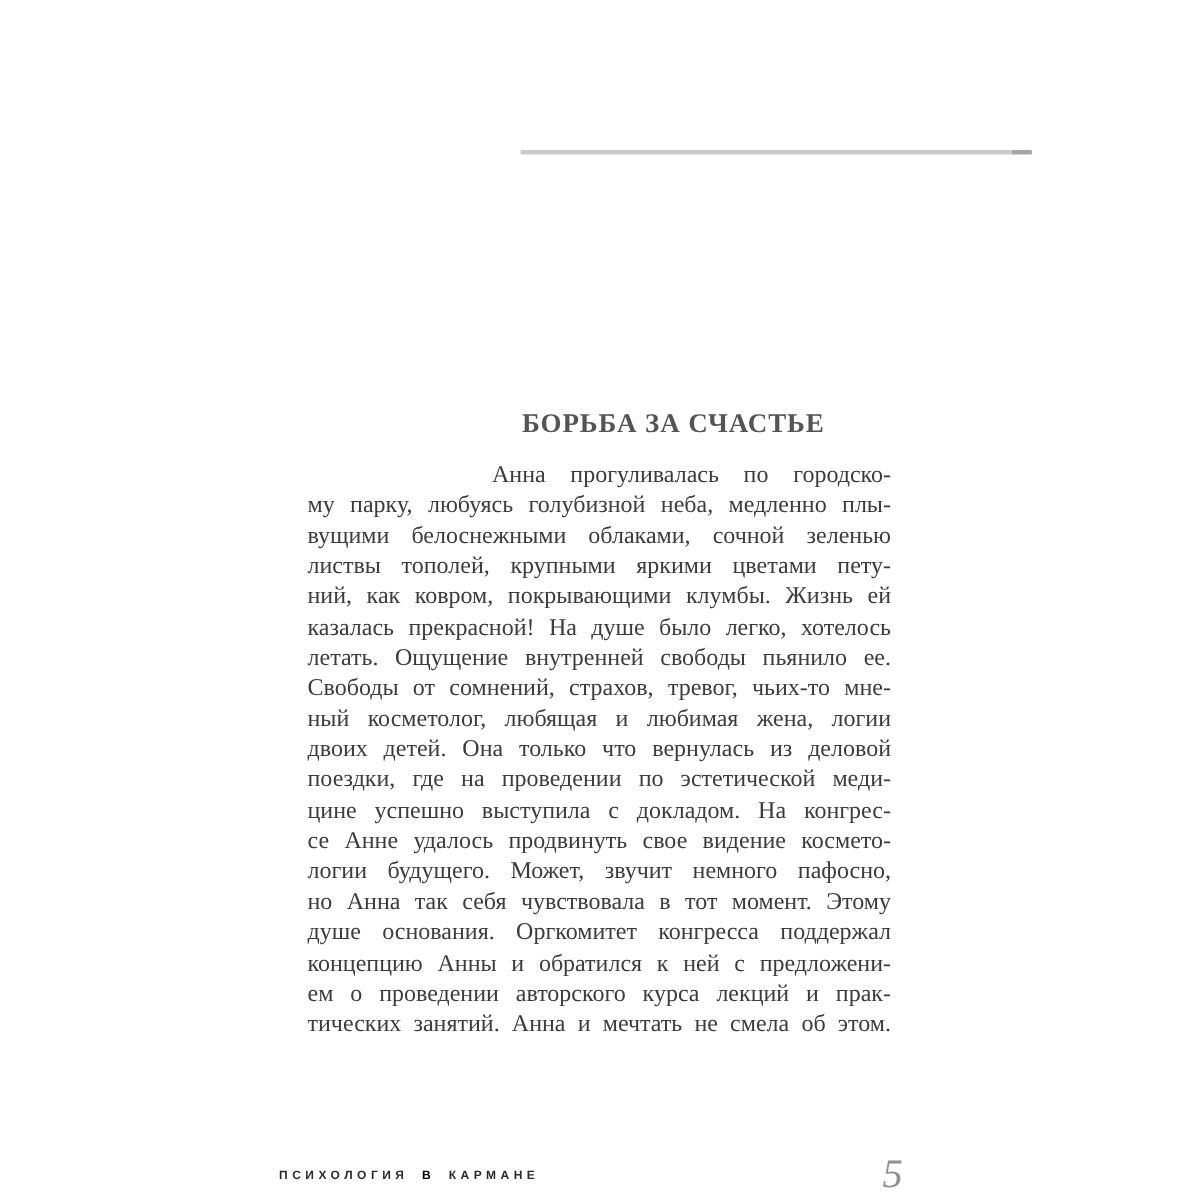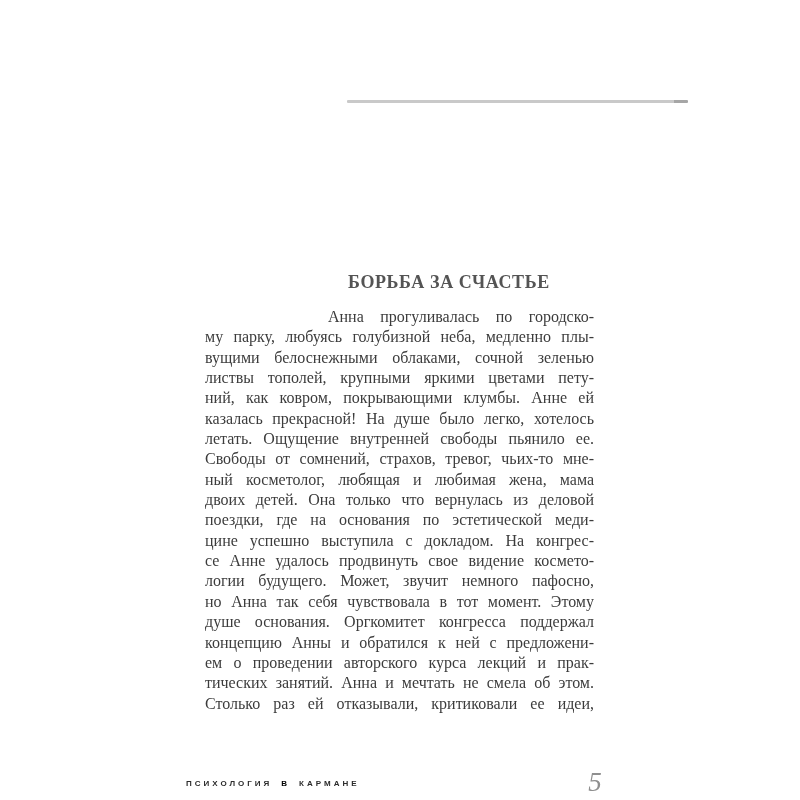--- a/index.html
+++ b/index.html
@@ -86,36 +86,35 @@
 
   <div class="top-line"></div>
 
   <h1 class="chapter-title">БОРЬБА ЗА СЧАСТЬЕ</h1>
 
   <div class="body-paragraph">
       <div class="line">Анна прогуливалась по городско-</div>
       <div class="line">му парку, любуясь голубизной неба, медленно плы-</div>
       <div class="line">вущими белоснежными облаками, сочной зеленью</div>
       <div class="line">листвы тополей, крупными яркими цветами пету-</div>
-      <div class="line">ний, как ковром, покрывающими клумбы. Анне ей</div>
+      <div class="line">ний, как ковром, покрывающими клумбы. Жизнь ей</div>
       <div class="line">казалась прекрасной! На душе было легко, хотелось</div>
       <div class="line">летать. Ощущение внутренней свободы пьянило ее.</div>
       <div class="line">Свободы от сомнений, страхов, тревог, чьих-то мне-</div>
-      <div class="line">ный косметолог, любящая и любимая жена, мама</div>
+      <div class="line">ный косметолог, любящая и любимая жена, логии</div>
       <div class="line">двоих детей. Она только что вернулась из деловой</div>
-      <div class="line">поездки, где на основания по эстетической меди-</div>
+      <div class="line">поездки, где на проведении по эстетической меди-</div>
       <div class="line">цине успешно выступила с докладом. На конгрес-</div>
       <div class="line">се Анне удалось продвинуть свое видение космето-</div>
       <div class="line">логии будущего. Может, звучит немного пафосно,</div>
       <div class="line">но Анна так себя чувствовала в тот момент. Этому</div>
       <div class="line">душе основания. Оргкомитет конгресса поддержал</div>
       <div class="line">концепцию Анны и обратился к ней с предложени-</div>
       <div class="line">ем о проведении авторского курса лекций и прак-</div>
       <div class="line">тических занятий. Анна и мечтать не смела об этом.</div>
-      <div class="line">Столько раз ей отказывали, критиковали ее идеи,</div>
     </div>
 
   <div class="footer-series">
     <span class="word">ПСИХОЛОГИЯ</span><span class="word mid">В</span><span class="word">КАРМАНЕ</span>
   </div>
 
   <div class="page-number">5</div>
 
 </div>
 

